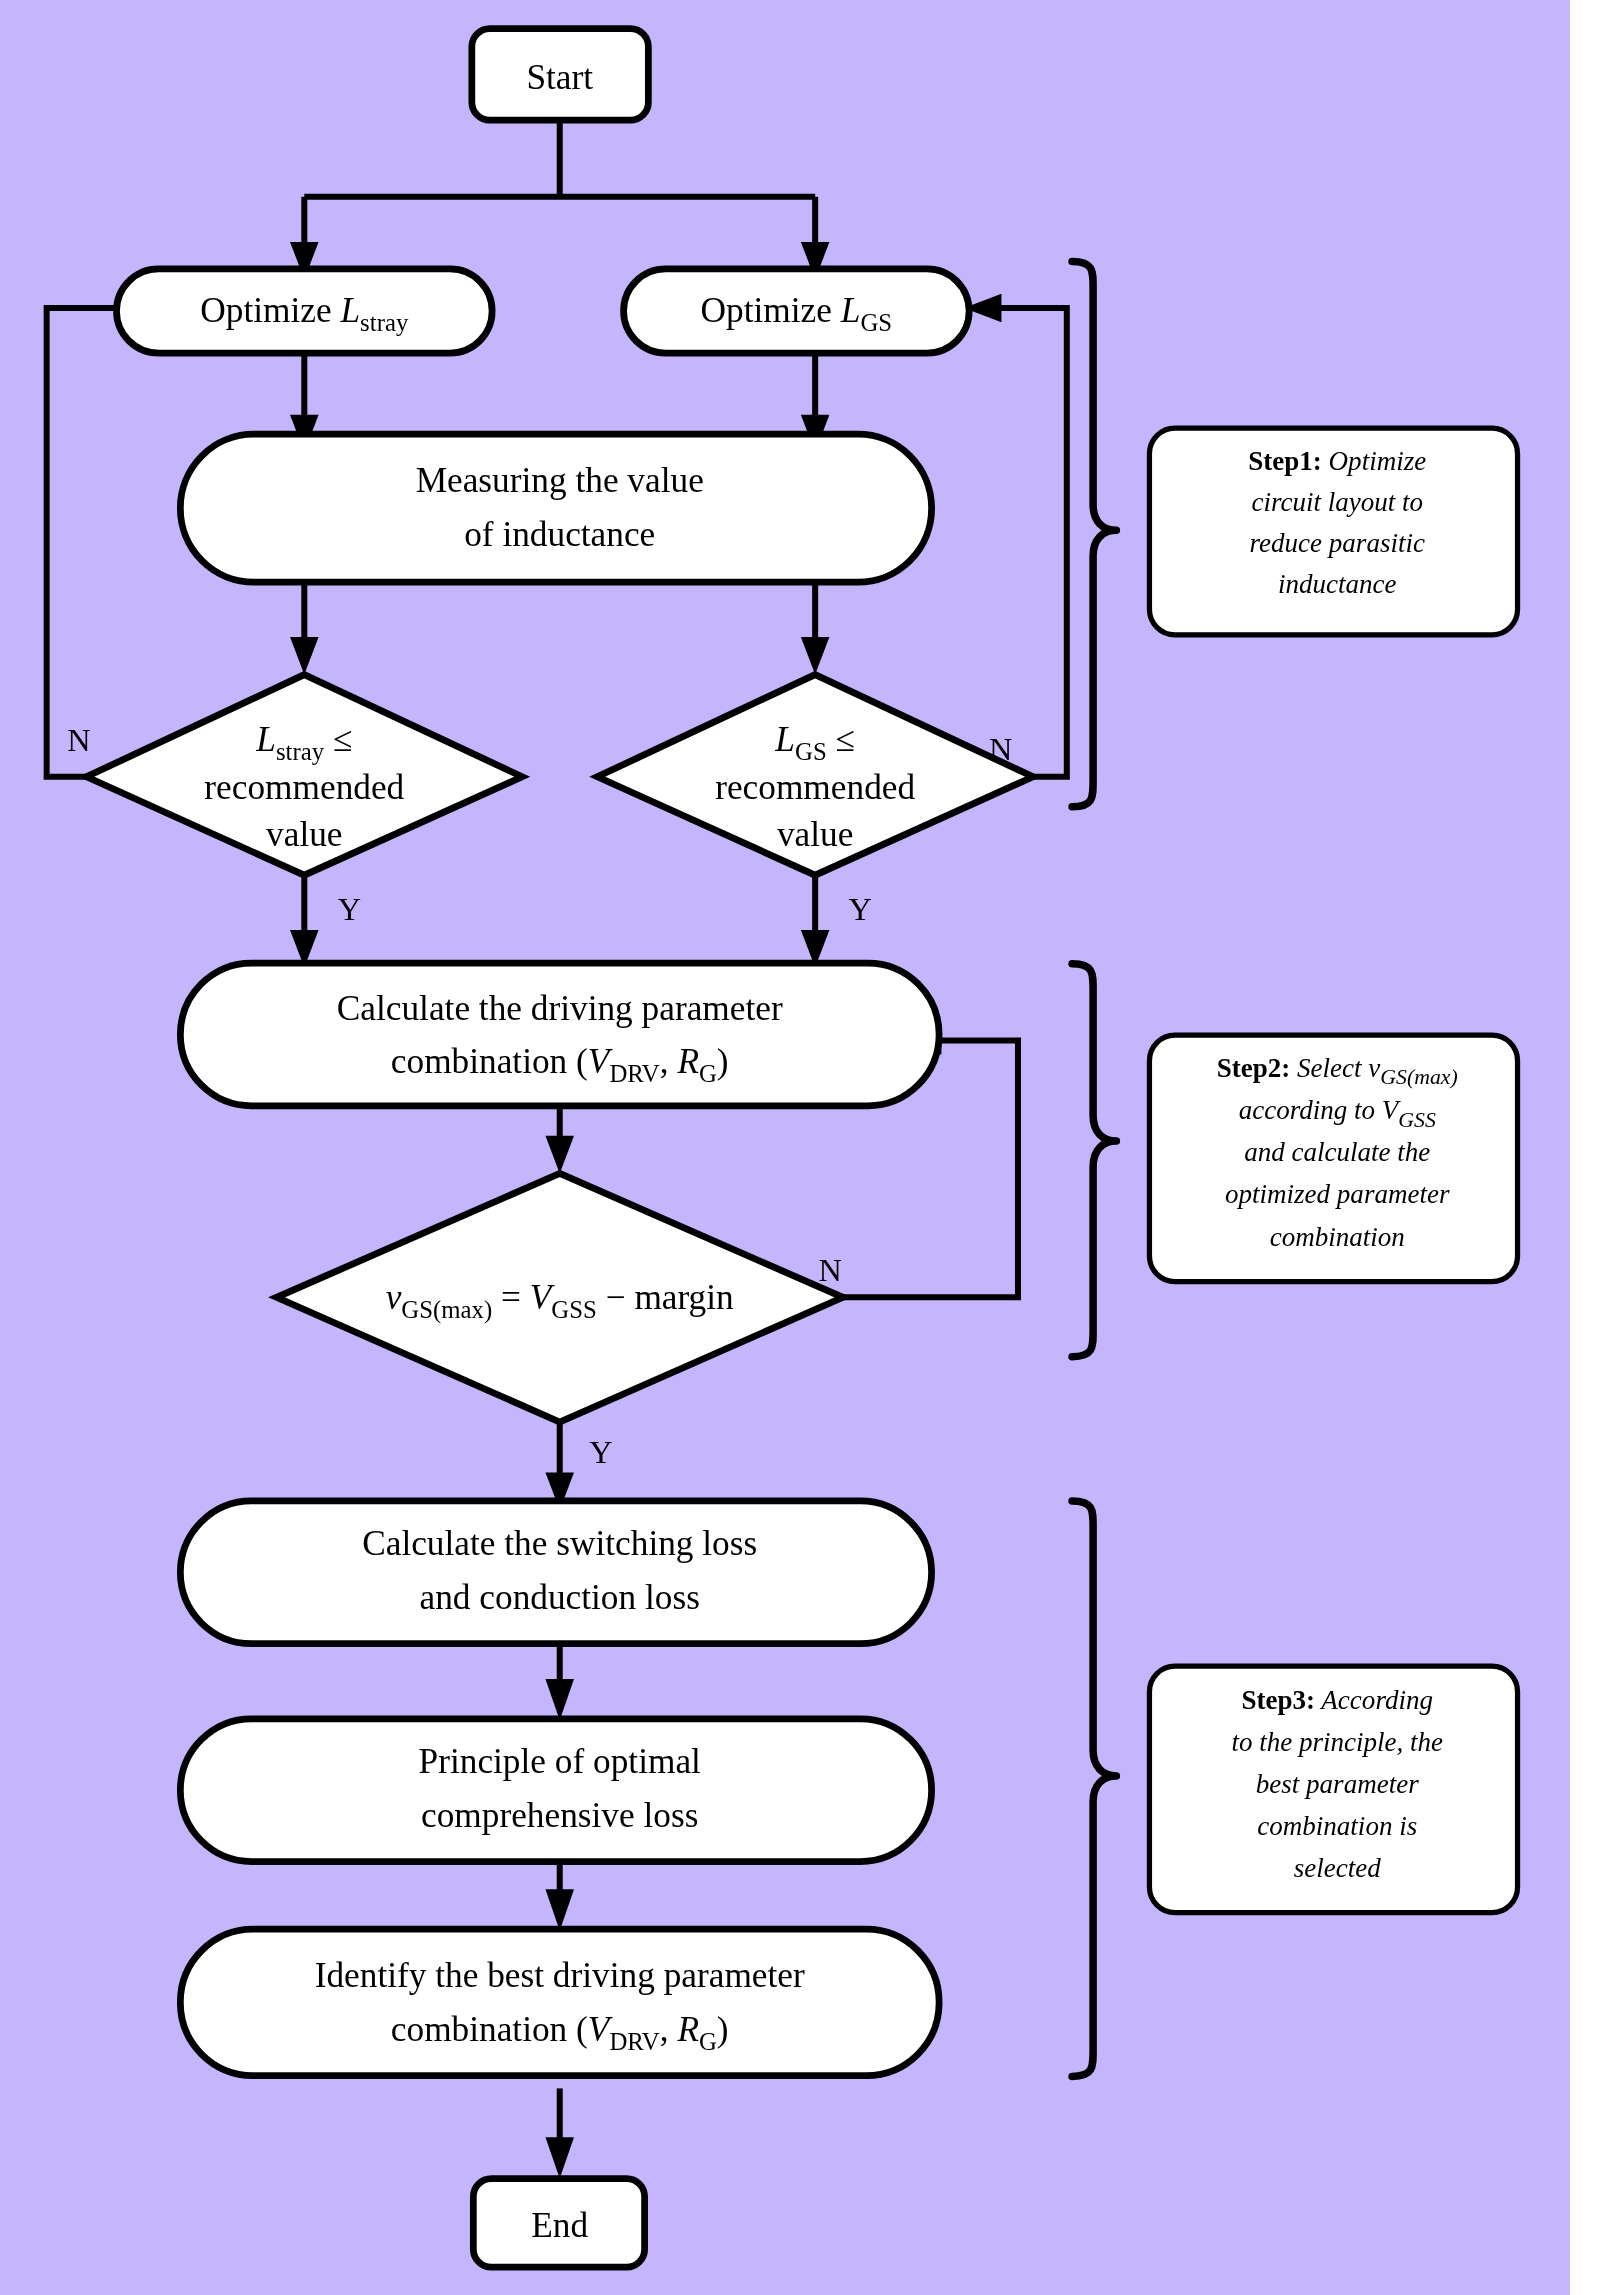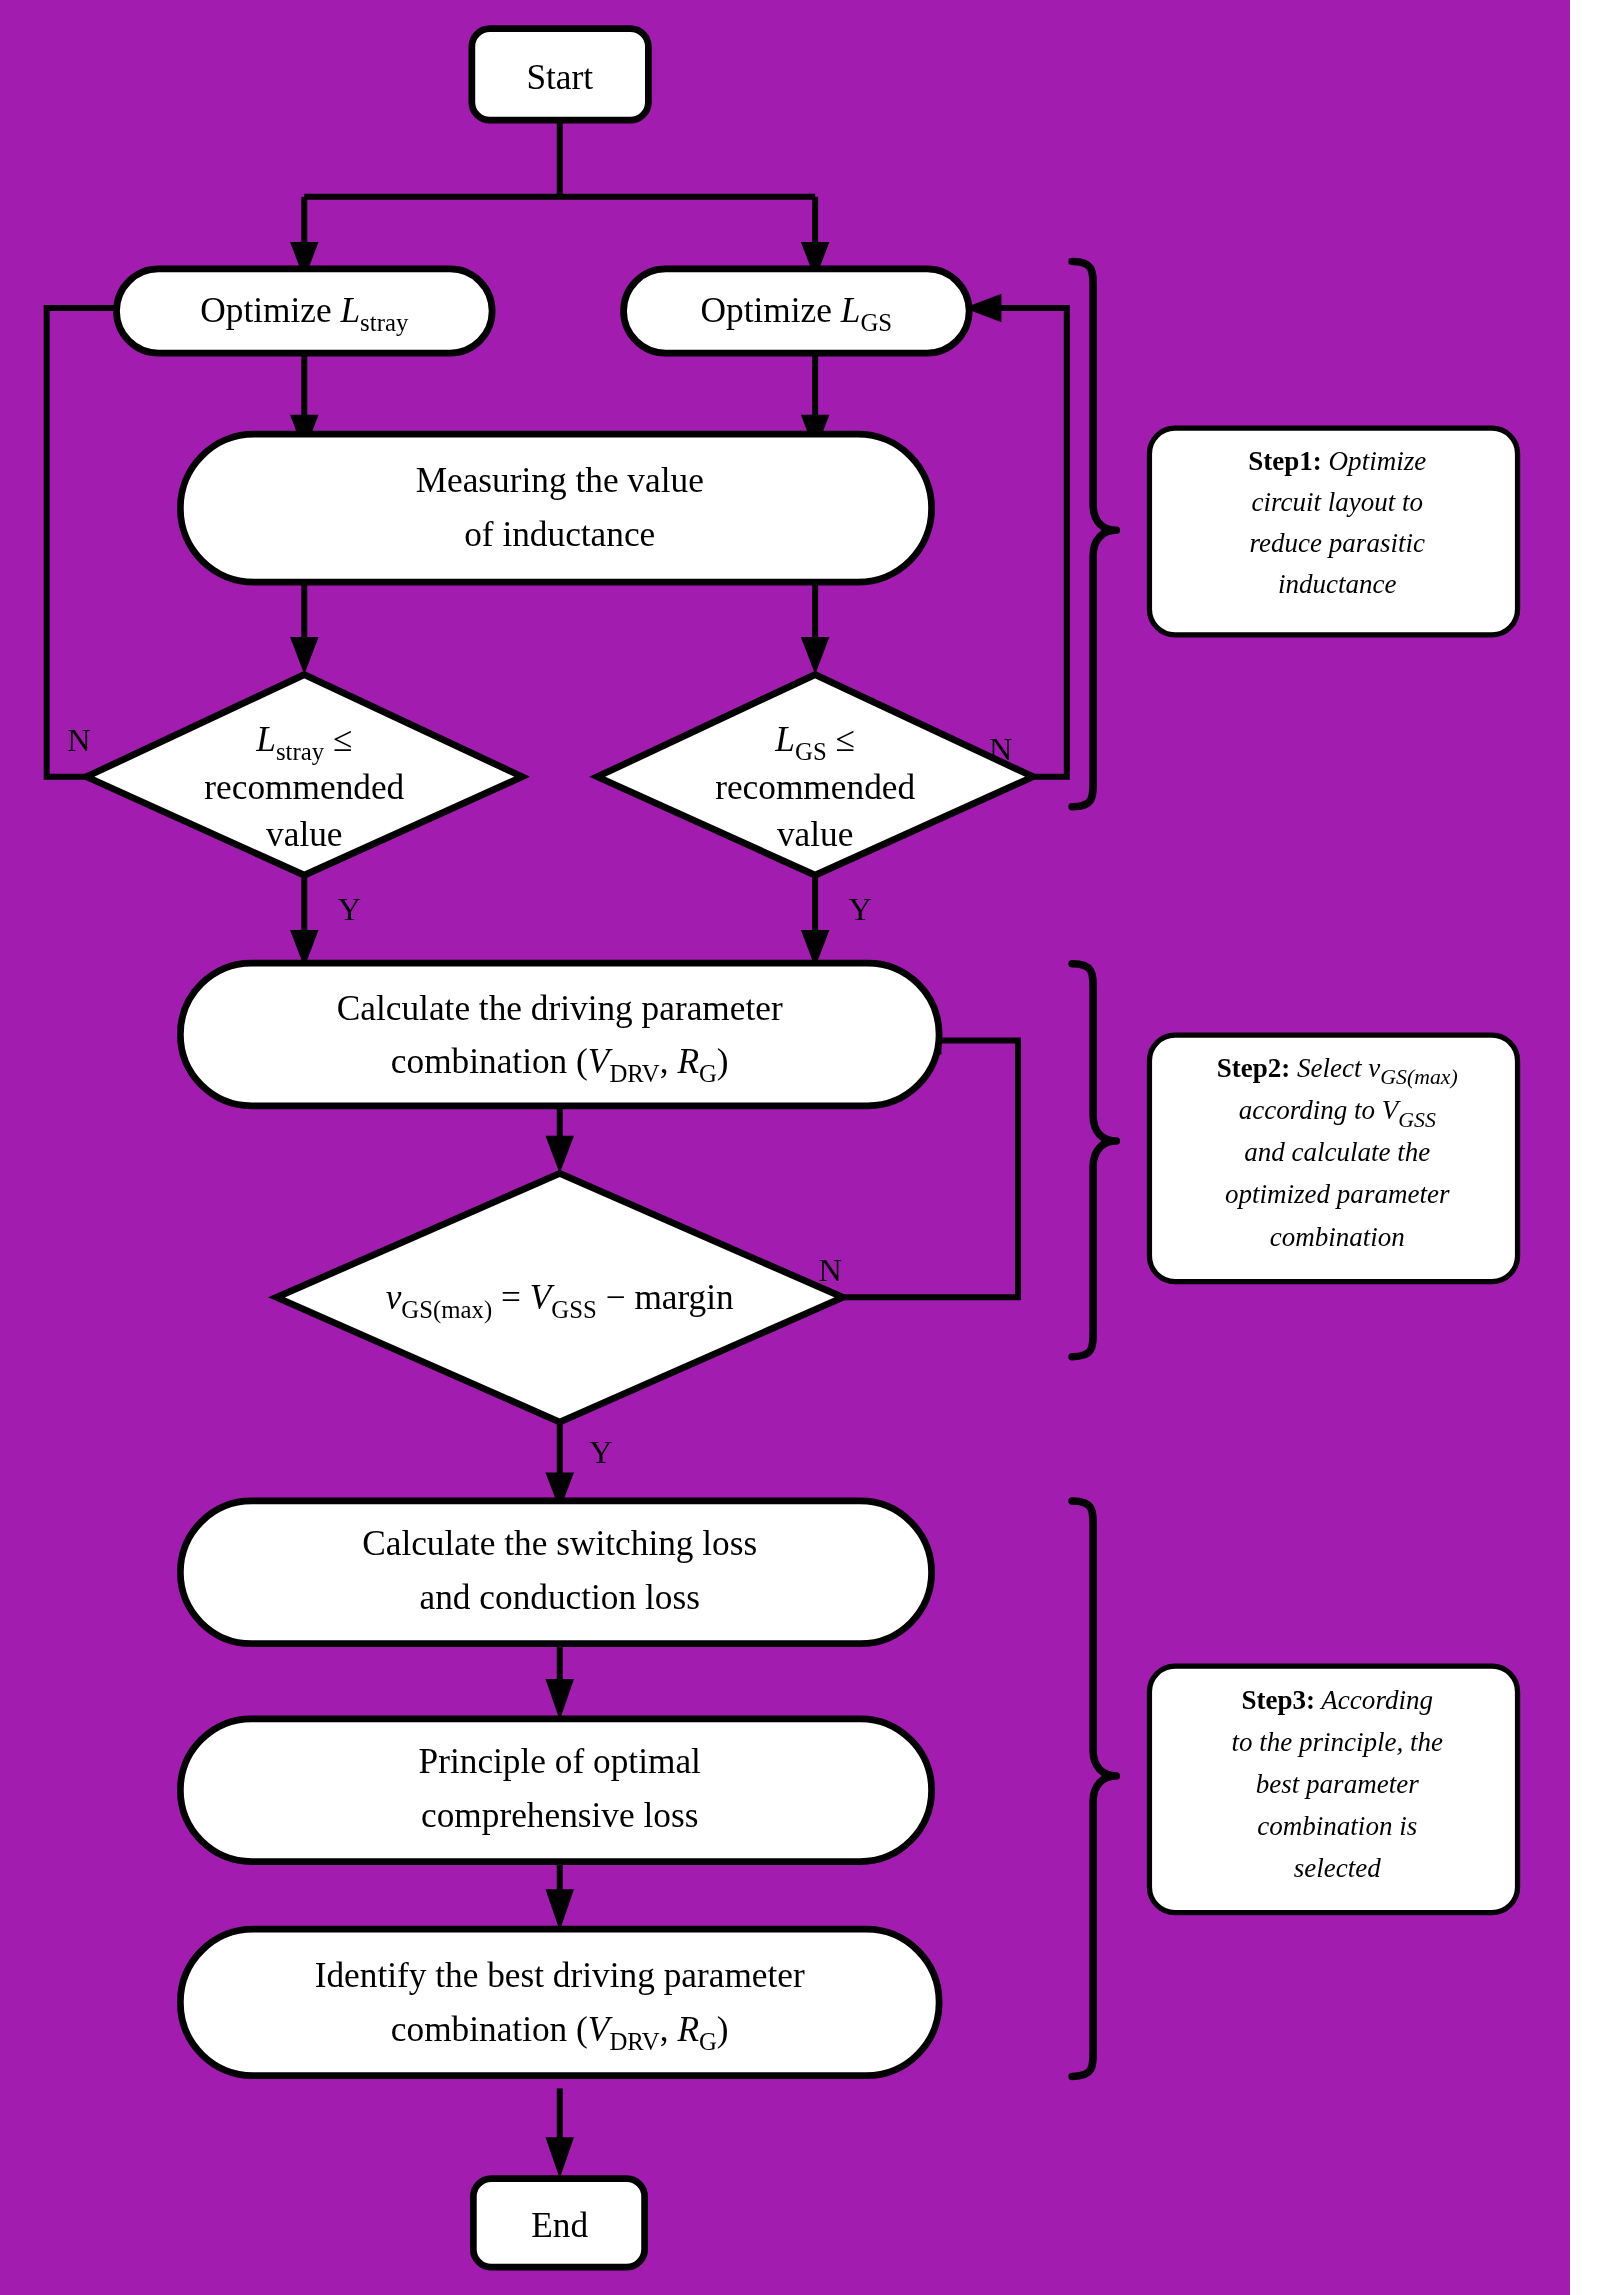--- a/index.html
+++ b/index.html
@@ -4,21 +4,21 @@
 <style>
   html, body {
     margin: 0;
     padding: 0;
     background: #ffffff;
   }
   #page {
     position: relative;
     width: 1570px;
     height: 2295px;
-    background: #a21caf;
+    background: #c4b5fd;
     font-family: "Liberation Serif", "DejaVu Serif", serif;
     overflow: hidden;
   }
   svg#chart {
     position: absolute;
     left: 0;
     top: 0;
     width: 1607px;
     height: 2295px;
   }

